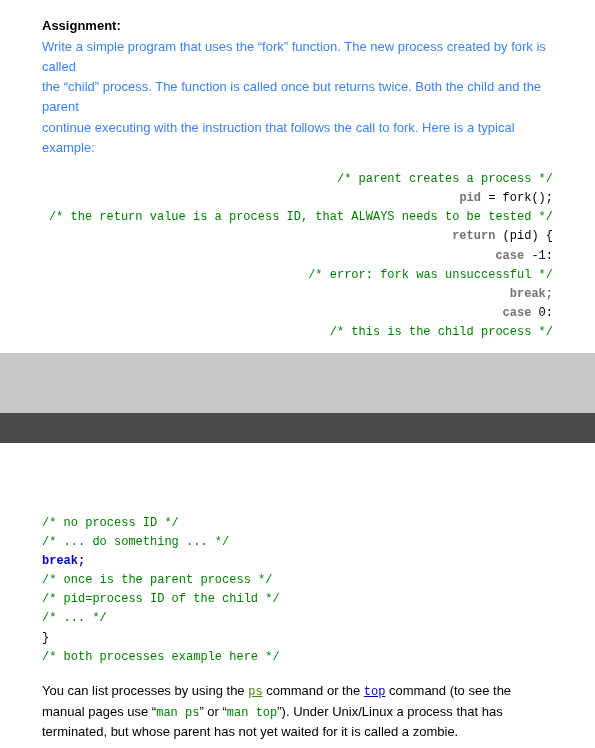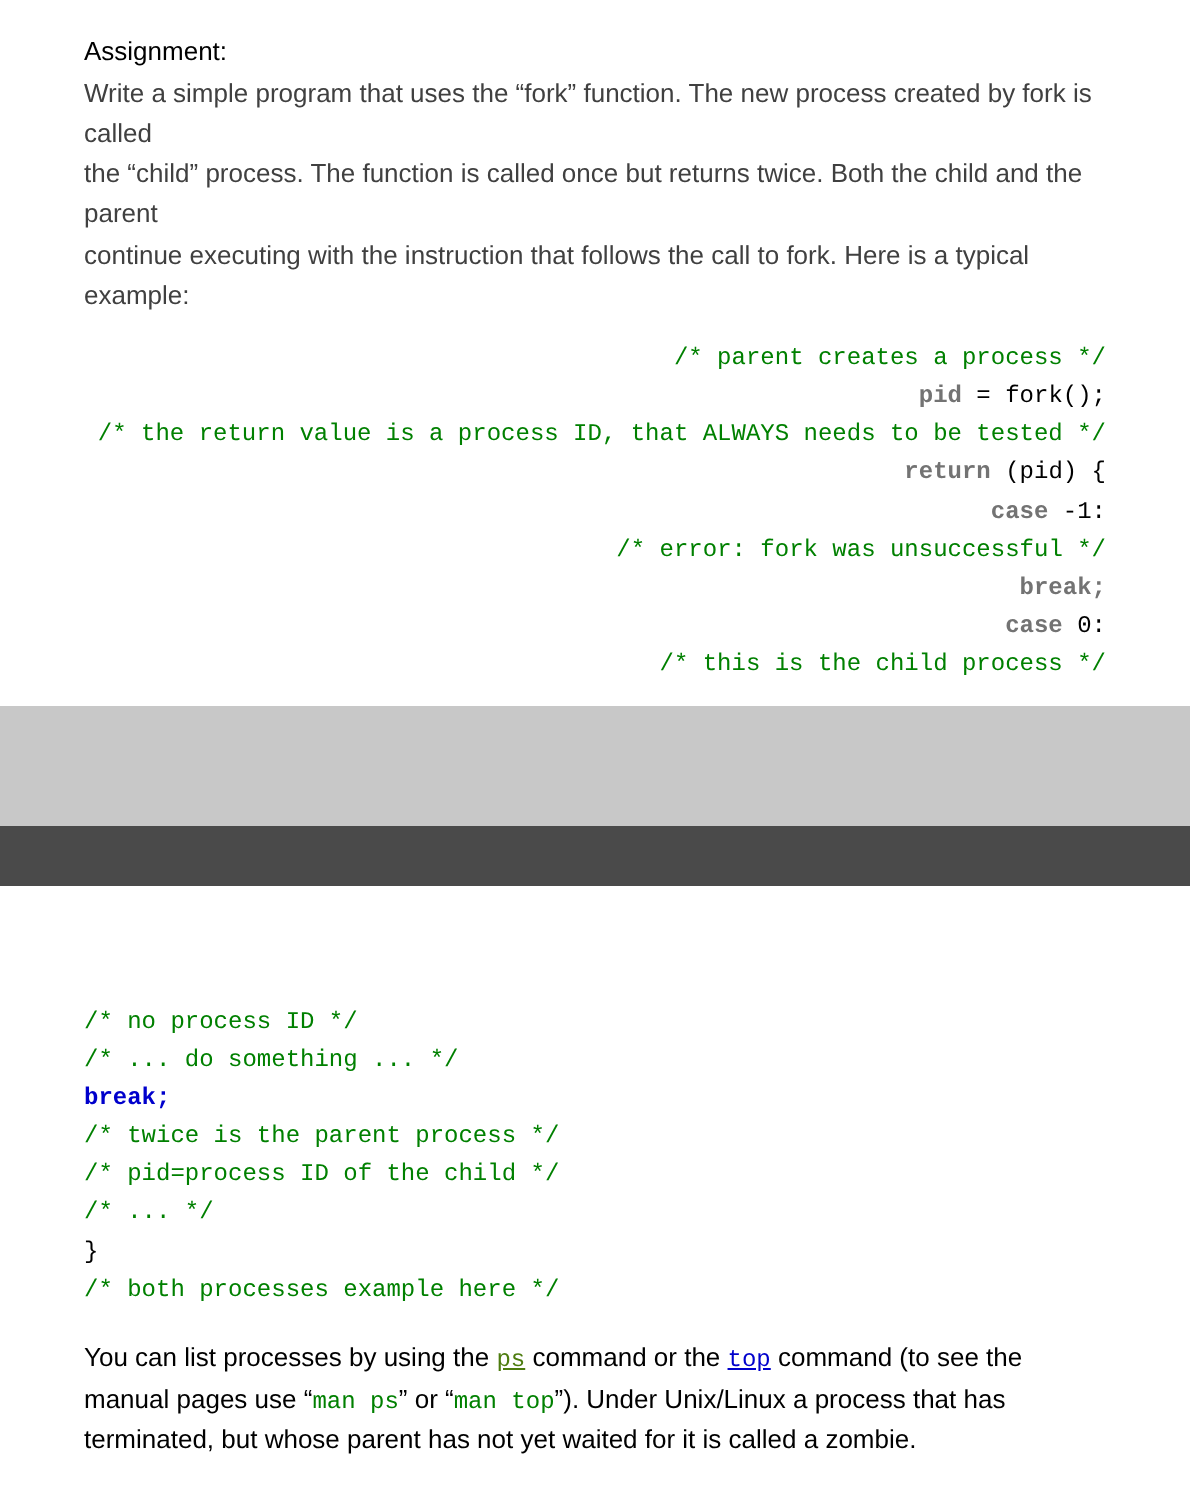--- a/index.html
+++ b/index.html
@@ -10,49 +10,49 @@
       font-family: Arial, Helvetica, sans-serif;
       font-size: 13px;
       color: #000000;
     }
 
     .page-content {
       padding: 18px 42px 20px 42px;
     }
 
     .assignment-label {
-      font-weight: normal;
+      font-weight: bold;
       font-size: 13px;
       margin-bottom: 4px;
     }
 
     .assignment-text {
       font-size: 13px;
       line-height: 1.55;
       margin-bottom: 12px;
-      color: #404040;
+      color: #3b82f6;
     }
 
     .code-block {
       font-family: 'Courier New', Courier, monospace;
       font-size: 12px;
       line-height: 1.6;
       margin-bottom: 10px;
       text-align: right;
     }
 
     .code-block .comment { color: #008000; }
     .code-block .keyword { color: #737373; font-weight: bold; }
     .code-block .normal  { color: #000000; }
 
     .lower-code-block {
       font-family: 'Courier New', Courier, monospace;
       font-size: 12px;
       line-height: 1.6;
-      margin-top: 4px;
+      margin-top: 16px;
       margin-bottom: 14px;
     }
 
     .lower-code-block .comment { color: #008000; }
     .lower-code-block .keyword { color: #0000cc; font-weight: bold; }
     .lower-code-block .normal  { color: #000000; }
 
     .body-text {
       font-size: 13px;
       line-height: 1.55;
@@ -90,21 +90,21 @@
   <div style="height: 60px; background: #c8c8c8; width: 595px; margin-left: -42px; margin-top: 8px;"></div>
 
   <div style="height: 30px; background: #4a4a4a; width: 595px; margin-left: -42px;"></div>
 
   <div style="height: 55px;"></div>
 
   <div class="lower-code-block">
     <div><span class="comment">/* no process ID */</span></div>
     <div><span class="comment">/* ... do something ... */</span></div>
     <div><span class="keyword">break;</span></div>
-    <div><span class="comment">/* twice is the parent process */</span></div>
+    <div><span class="comment">/* once is the parent process */</span></div>
     <div><span class="comment">/* pid=process ID of the child */</span></div>
     <div><span class="comment">/* ... */</span></div>
     <div><span class="normal">}</span></div>
     <div><span class="comment">/* both processes example here */</span></div>
   </div>
 
   <div class="body-text">
     You can list processes by using the <span class="inline-code" style="color:#4d7c0f; text-decoration:underline;">ps</span> command or the <span class="inline-code" style="color:#0000cc; text-decoration:underline;">top</span> command (to see the manual pages
     use “<span class="inline-code-green">man ps</span>” or “<span class="inline-code-green">man top</span>”). Under Unix/Linux a process that has terminated, but whose
     parent has not yet waited for it is called a zombie.

